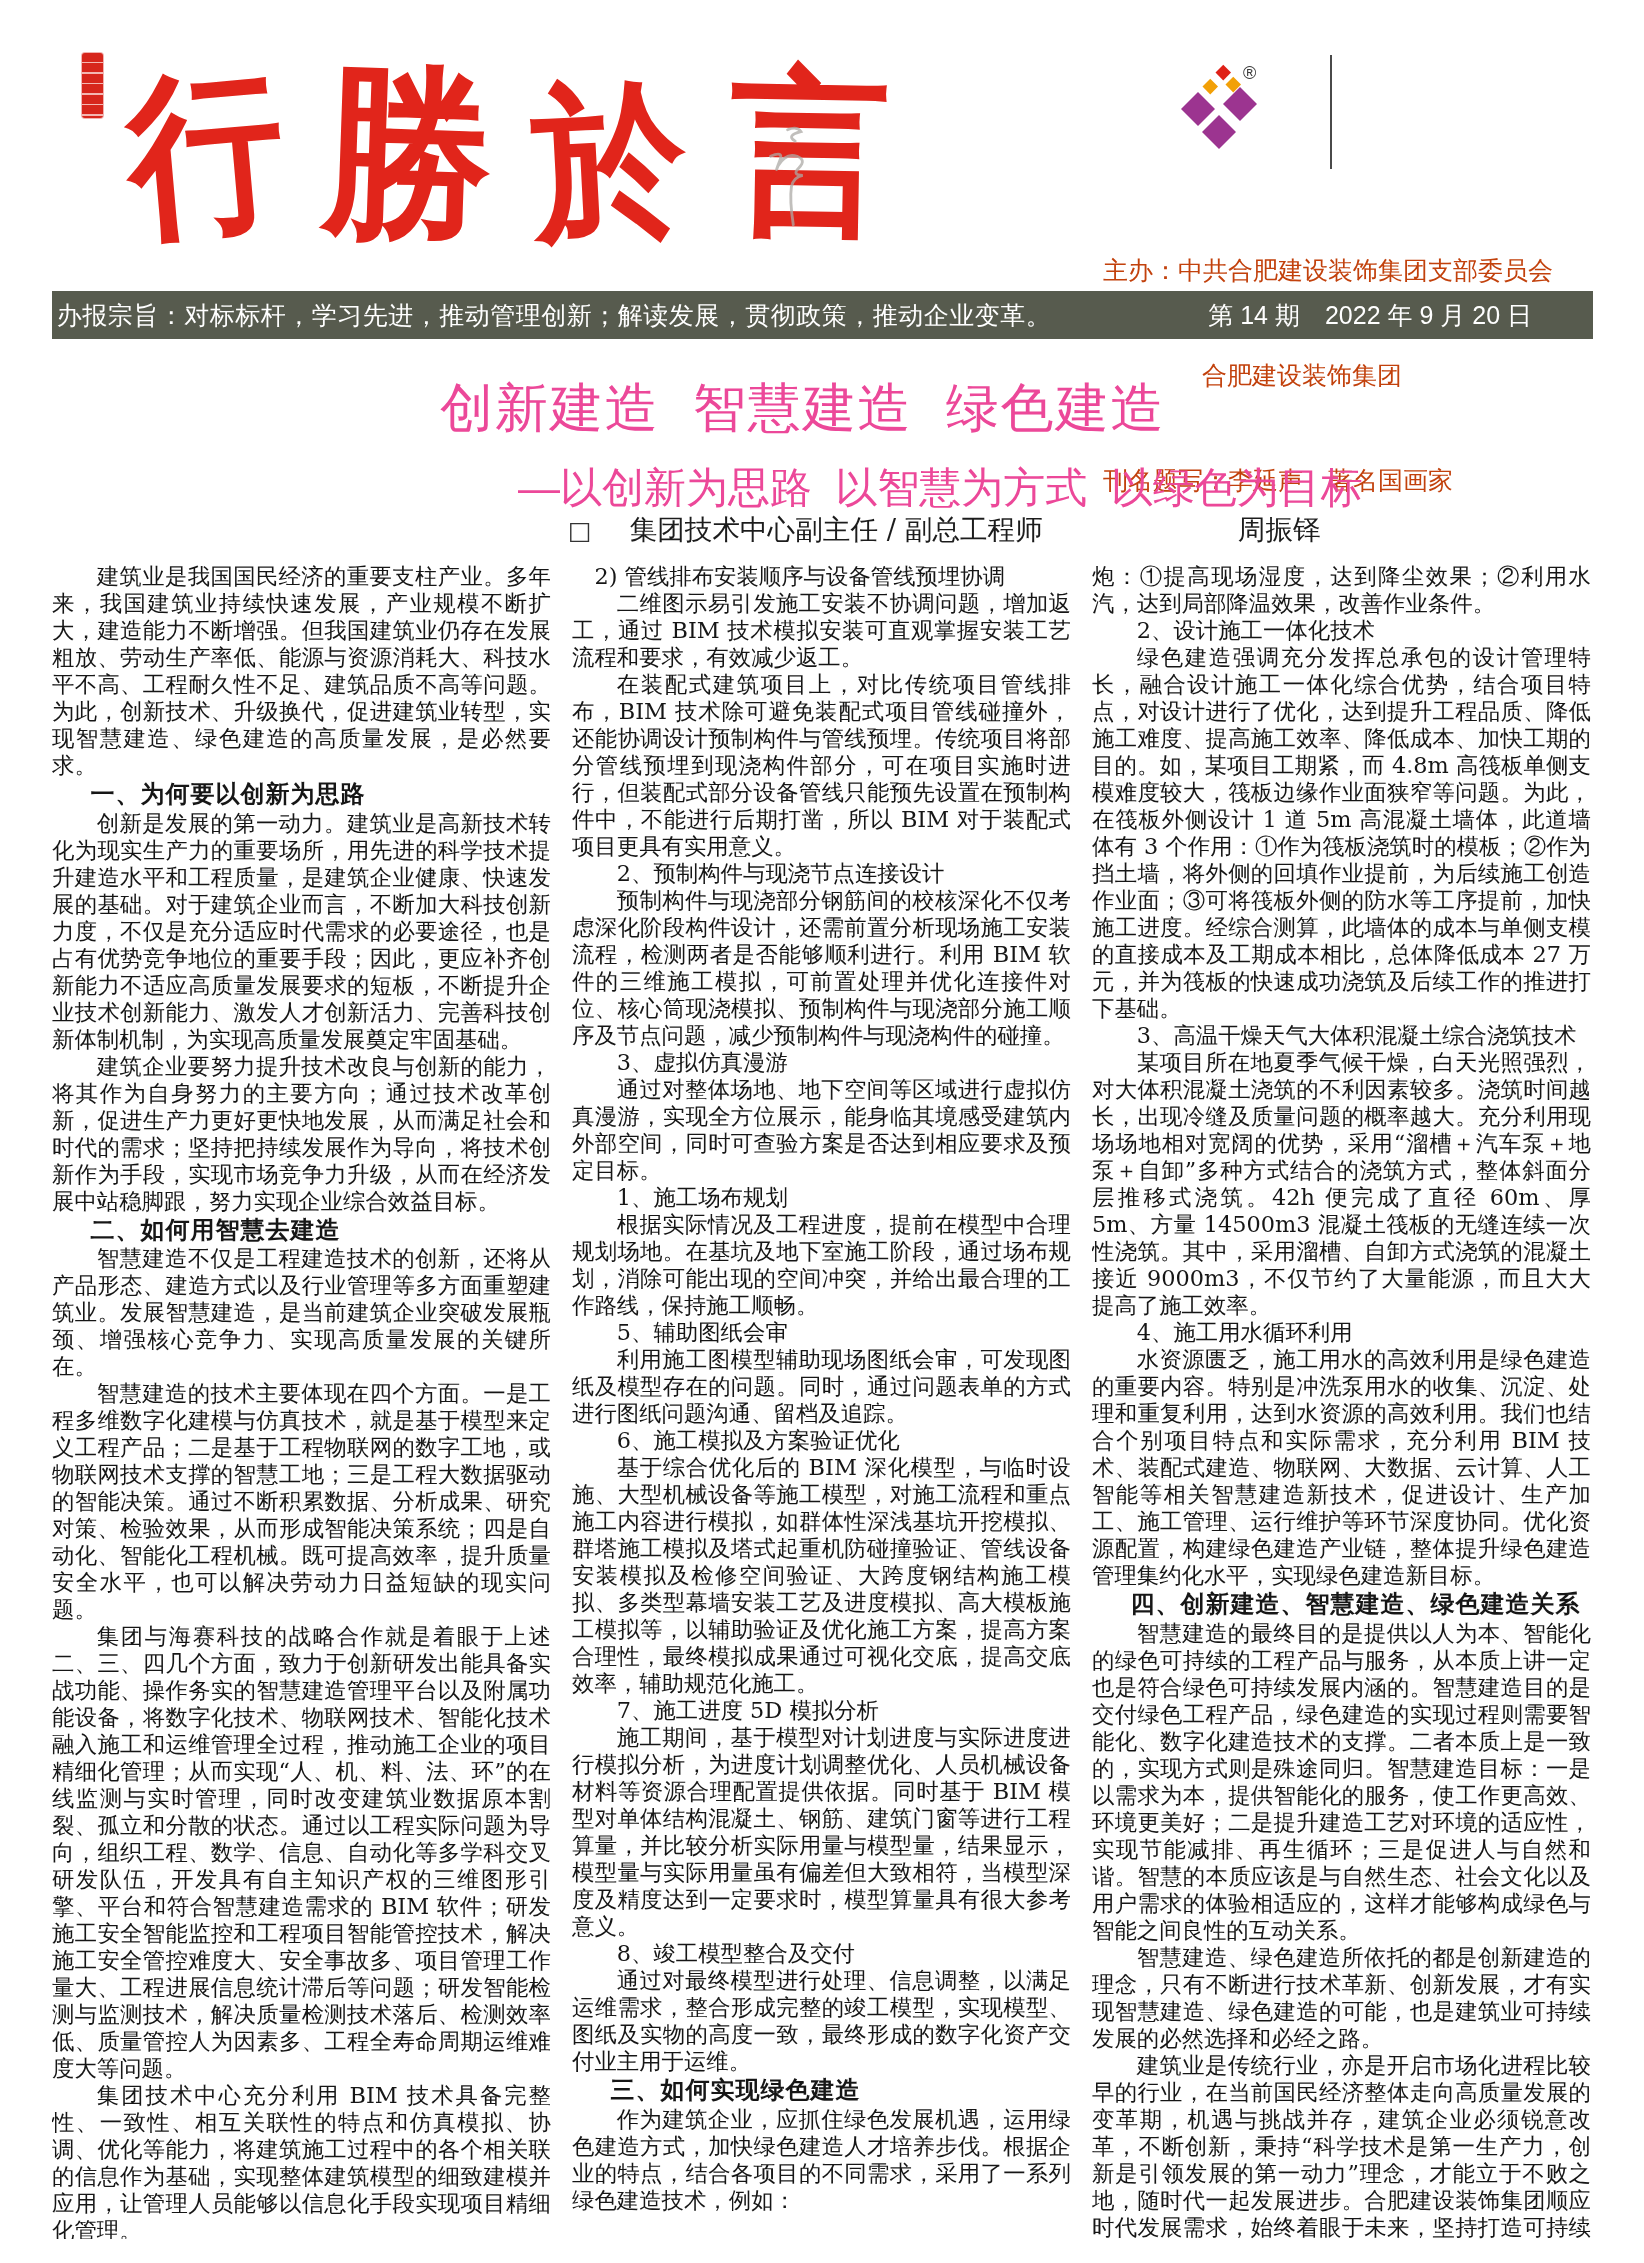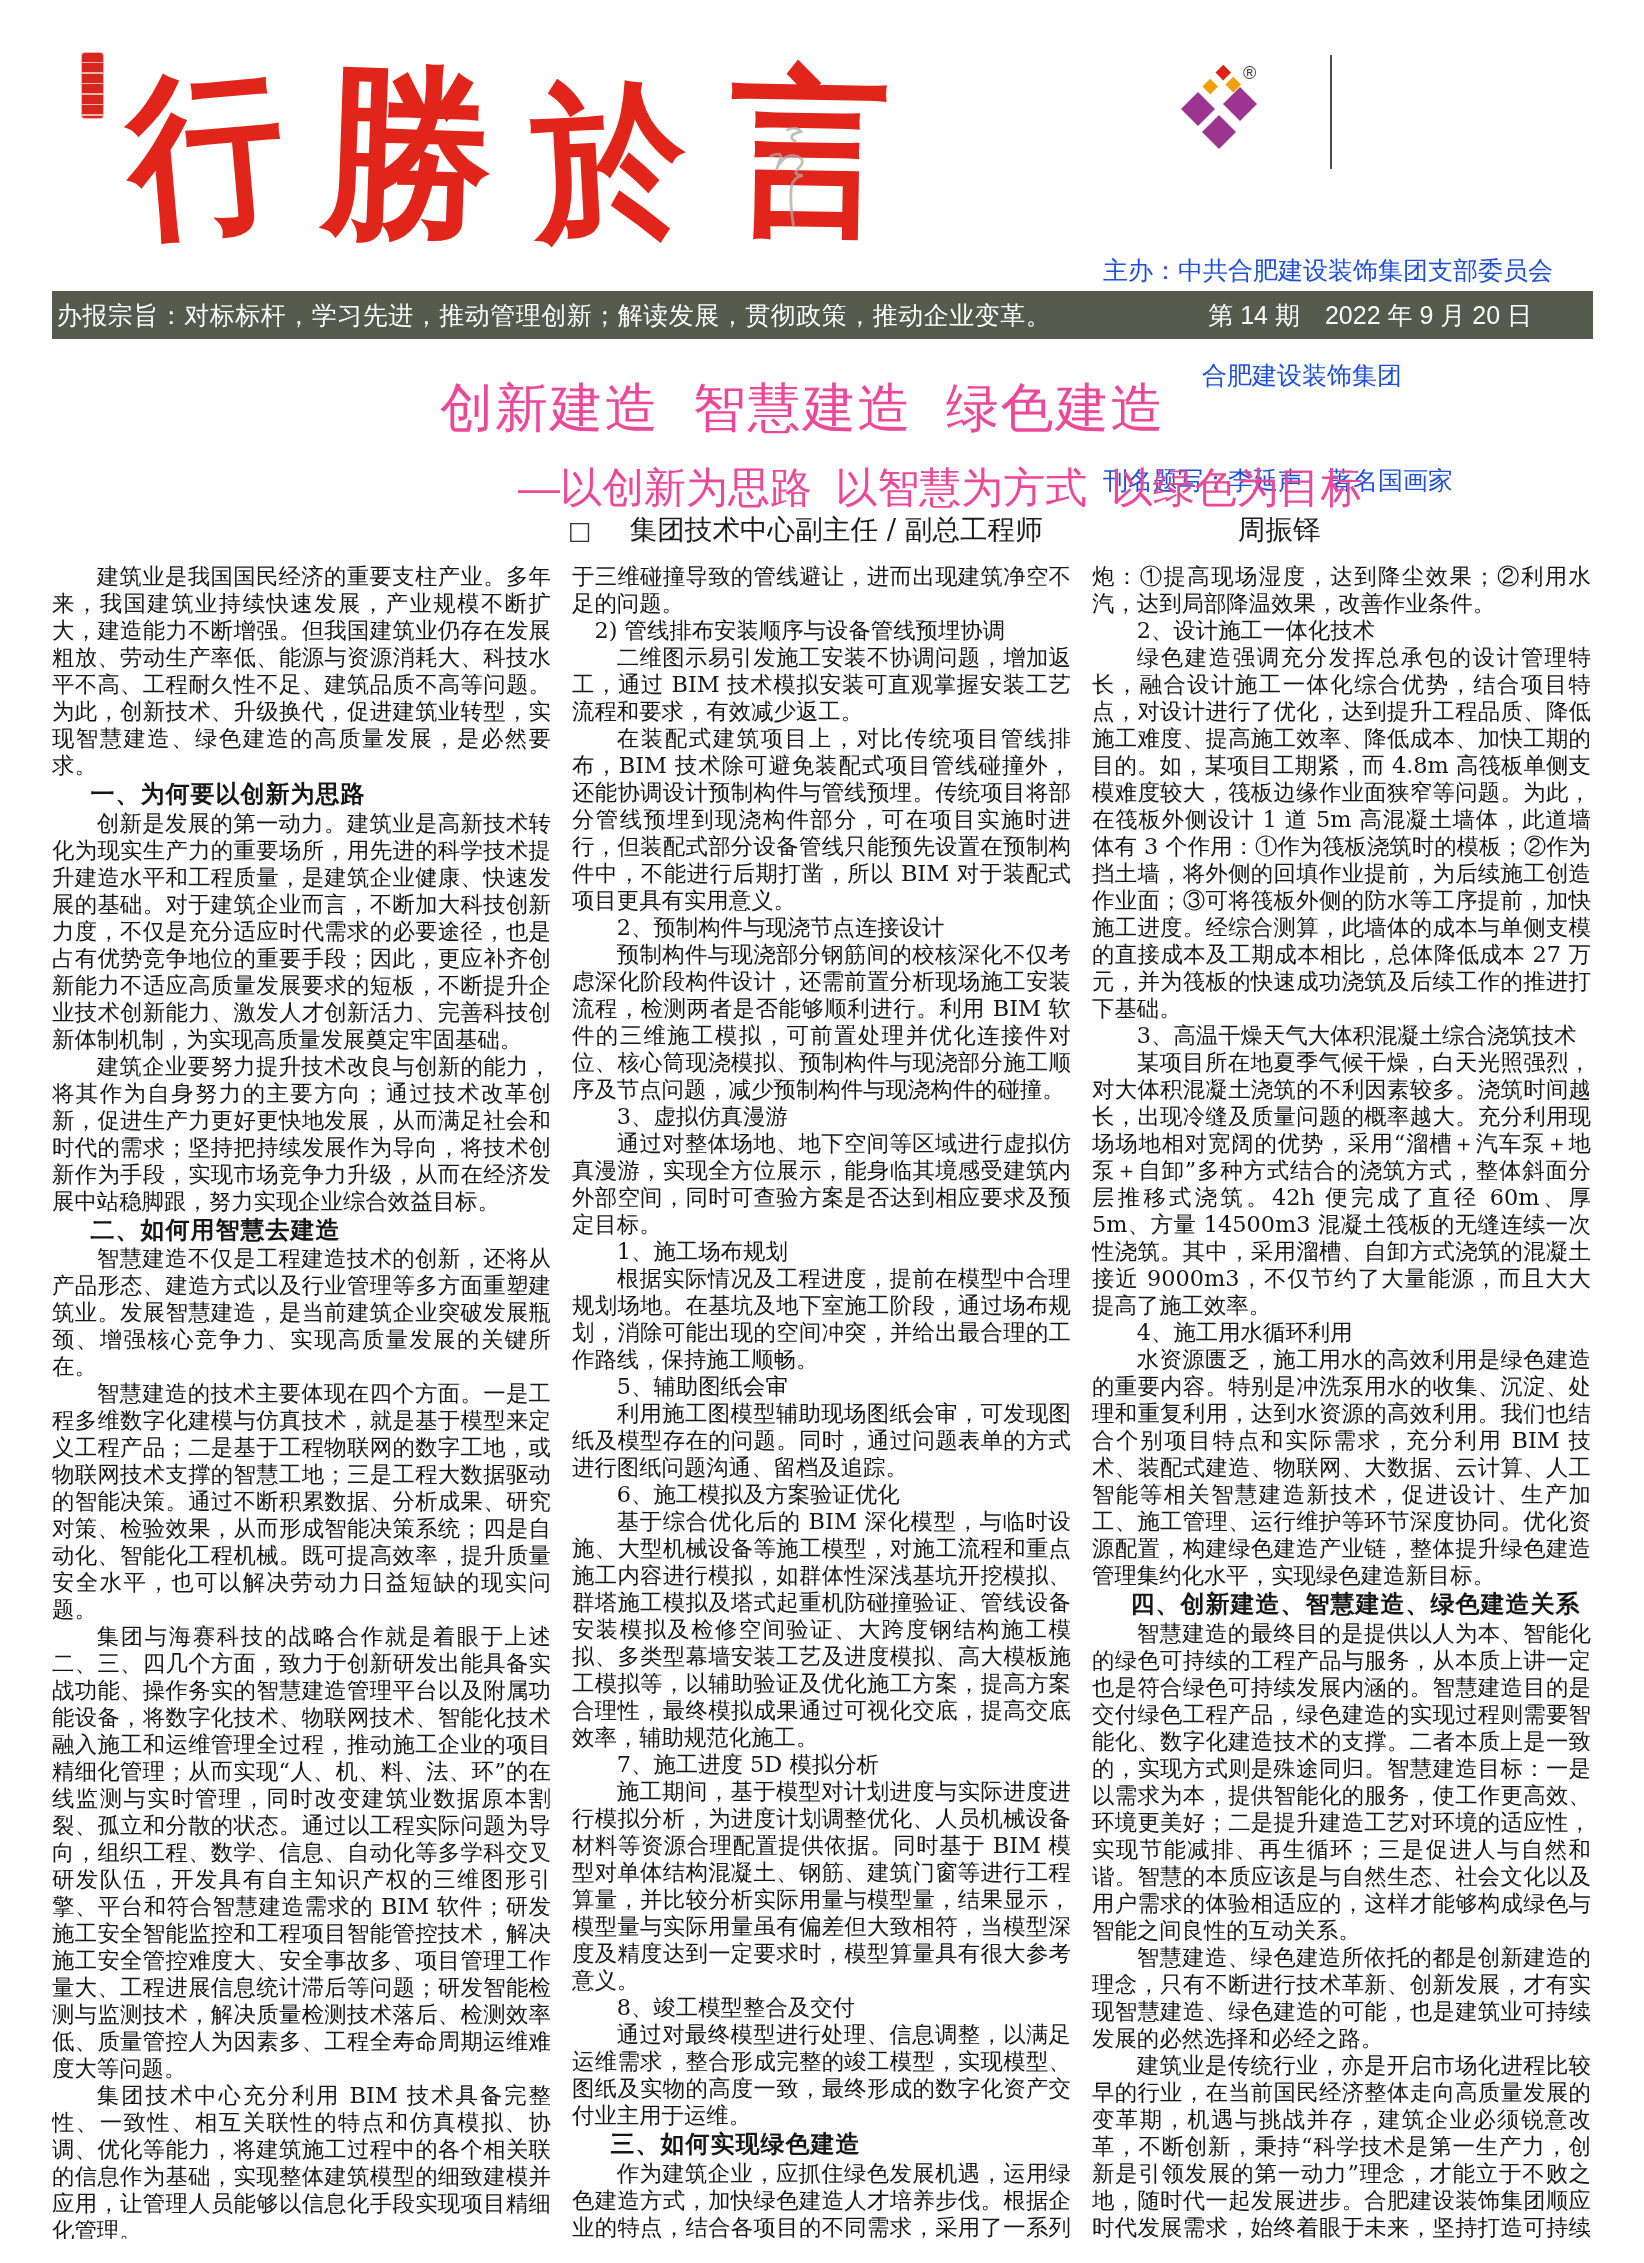--- a/index.html
+++ b/index.html
@@ -27,21 +27,21 @@
   .logo .d-or2{left:44px;top:14.3px;width:10.5px;height:10.5px;background:#f2a007;}
   .logo .d-pu1{left:1.9px;top:32px;width:24px;height:24px;background:#9c3490;}
   .logo .d-pu2{left:44px;top:27px;width:24px;height:24px;background:#9c3490;}
   .logo .d-pu3{left:23px;top:55px;width:24px;height:24px;background:#9c3490;}
   .logo .reg{position:absolute;left:59px;top:-1.9px;font-size:18px;color:#3a3a3a;
              font-family:"Liberation Sans",sans-serif;}
   .head-divider{position:absolute;left:1330px;top:55px;width:1.9px;height:114px;background:#4a4a4a;}
 
   .values{position:absolute;left:1354px;top:49px;font-size:26px;line-height:38px;color:#222;
           font-family:"DejaVu Serif",serif;white-space:pre;}
-  .pubinfo{position:absolute;left:1103px;top:183px;font-size:25px;line-height:35px;color:#1d4ed8;white-space:pre;}
+  .pubinfo{position:absolute;left:1103px;top:183px;font-size:25px;line-height:35px;color:#c2410c;white-space:pre;}
   .pubinfo .ind{padding-left:99px;}
 
   
   .infobar{position:absolute;left:52px;top:291px;width:1541px;height:48px;background:#575b4e;
            display:flex;align-items:center;justify-content:space-between;
            font-family:"Liberation Sans",sans-serif;color:#ffffff;font-size:25px;gap:40px;}
   .infobar .slogan{padding-left:4.8px;letter-spacing:0.5px;}
   .infobar .issue{padding-right:61px;white-space:pre;}
 
   
@@ -132,21 +132,20 @@
         <div class="p">创新是发展的第一动力。建筑业是高新技术转化为现实生产力的重要场所，用先进的科学技术提升建造水平和工程质量，是建筑企业健康、快速发展的基础。对于建筑企业而言，不断加大科技创新力度，不仅是充分适应时代需求的必要途径，也是占有优势竞争地位的重要手段；因此，更应补齐创新能力不适应高质量发展要求的短板，不断提升企业技术创新能力、激发人才创新活力、完善科技创新体制机制，为实现高质量发展奠定牢固基础。</div>
         <div class="p">建筑企业要努力提升技术改良与创新的能力，将其作为自身努力的主要方向；通过技术改革创新，促进生产力更好更快地发展，从而满足社会和时代的需求；坚持把持续发展作为导向，将技术创新作为手段，实现市场竞争力升级，从而在经济发展中站稳脚跟，努力实现企业综合效益目标。</div>
         <div class="h">二、如何用智慧去建造</div>
         <div class="p">智慧建造不仅是工程建造技术的创新，还将从产品形态、建造方式以及行业管理等多方面重塑建筑业。发展智慧建造，是当前建筑企业突破发展瓶颈、增强核心竞争力、实现高质量发展的关键所在。</div>
         <div class="p">智慧建造的技术主要体现在四个方面。一是工程多维数字化建模与仿真技术，就是基于模型来定义工程产品；二是基于工程物联网的数字工地，或物联网技术支撑的智慧工地；三是工程大数据驱动的智能决策。通过不断积累数据、分析成果、研究对策、检验效果，从而形成智能决策系统；四是自动化、智能化工程机械。既可提高效率，提升质量安全水平，也可以解决劳动力日益短缺的现实问题。</div>
         <div class="p">集团与海赛科技的战略合作就是着眼于上述二、三、四几个方面，致力于创新研发出能具备实战功能、操作务实的智慧建造管理平台以及附属功能设备，将数字化技术、物联网技术、智能化技术融入施工和运维管理全过程，推动施工企业的项目精细化管理；从而实现“人、机、料、法、环”的在线监测与实时管理，同时改变建筑业数据原本割裂、孤立和分散的状态。通过以工程实际问题为导向，组织工程、数学、信息、自动化等多学科交叉研发队伍，开发具有自主知识产权的三维图形引擎、平台和符合智慧建造需求的 BIM 软件；研发施工安全智能监控和工程项目智能管控技术，解决施工安全管控难度大、安全事故多、项目管理工作量大、工程进展信息统计滞后等问题；研发智能检测与监测技术，解决质量检测技术落后、检测效率低、质量管控人为因素多、工程全寿命周期运维难度大等问题。</div>
         <div class="p">集团技术中心充分利用 BIM 技术具备完整性、一致性、相互关联性的特点和仿真模拟、协调、优化等能力，将建筑施工过程中的各个相关联的信息作为基础，实现整体建筑模型的细致建模并应用，让管理人员能够以信息化手段实现项目精细化管理。</div>
         <div class="sub">1、整体模型与设备管线间的碰撞检查</div>
       </div>
     <div class="col">
-        <div class="cont">于三维碰撞导致的管线避让，进而出现建筑净空不足的问题。</div>
         <div class="li">2) 管线排布安装顺序与设备管线预埋协调</div>
         <div class="p">二维图示易引发施工安装不协调问题，增加返工，通过 BIM 技术模拟安装可直观掌握安装工艺流程和要求，有效减少返工。</div>
         <div class="p">在装配式建筑项目上，对比传统项目管线排布，BIM 技术除可避免装配式项目管线碰撞外，还能协调设计预制构件与管线预埋。传统项目将部分管线预埋到现浇构件部分，可在项目实施时进行，但装配式部分设备管线只能预先设置在预制构件中，不能进行后期打凿，所以 BIM 对于装配式项目更具有实用意义。</div>
         <div class="sub">2、预制构件与现浇节点连接设计</div>
         <div class="p">预制构件与现浇部分钢筋间的校核深化不仅考虑深化阶段构件设计，还需前置分析现场施工安装流程，检测两者是否能够顺利进行。利用 BIM 软件的三维施工模拟，可前置处理并优化连接件对位、核心筒现浇模拟、预制构件与现浇部分施工顺序及节点问题，减少预制构件与现浇构件的碰撞。</div>
         <div class="sub">3、虚拟仿真漫游</div>
         <div class="p">通过对整体场地、地下空间等区域进行虚拟仿真漫游，实现全方位展示，能身临其境感受建筑内外部空间，同时可查验方案是否达到相应要求及预定目标。</div>
         <div class="sub">1、施工场布规划</div>
         <div class="p">根据实际情况及工程进度，提前在模型中合理规划场地。在基坑及地下室施工阶段，通过场布规划，消除可能出现的空间冲突，并给出最合理的工作路线，保持施工顺畅。</div>
         <div class="sub">5、辅助图纸会审</div>

